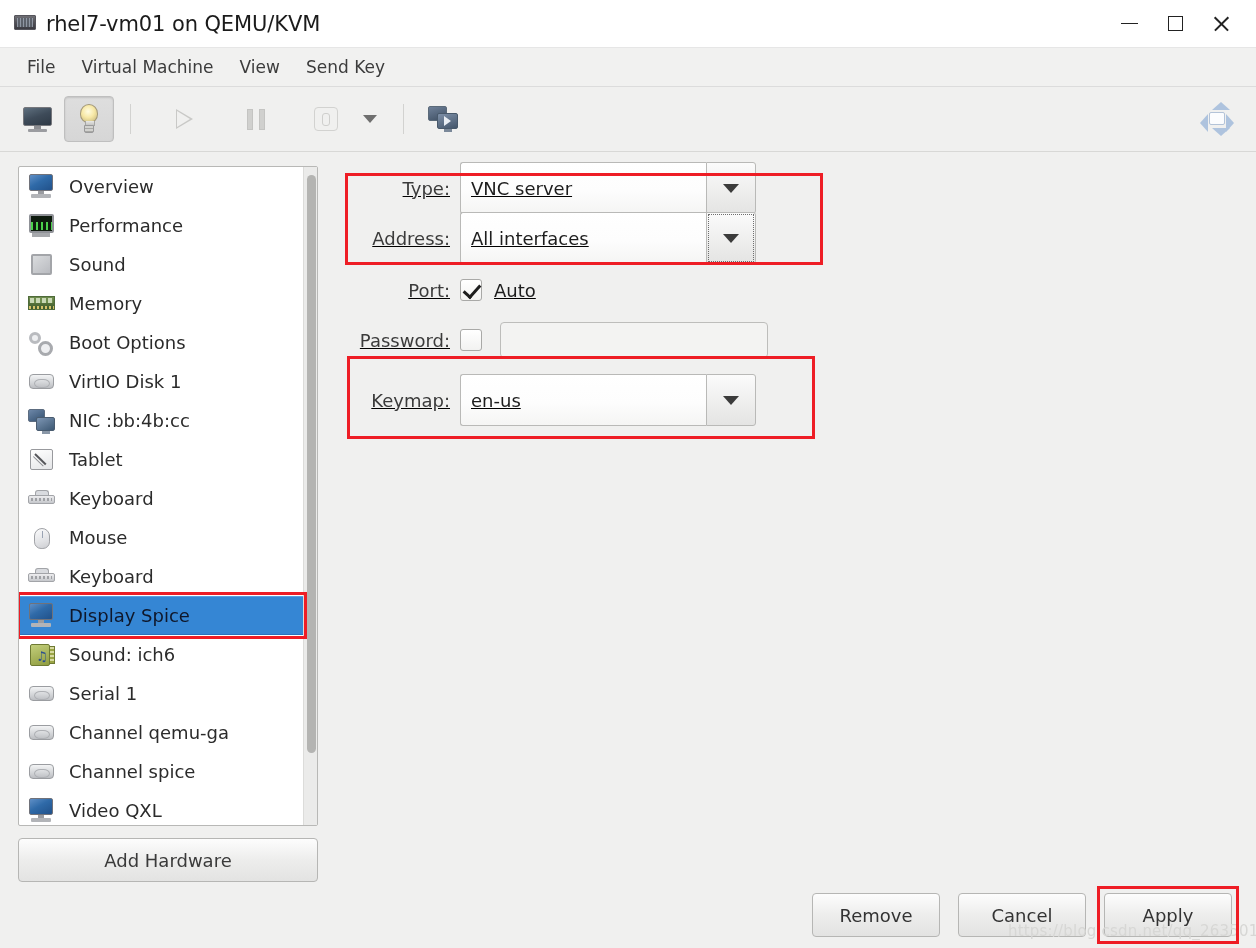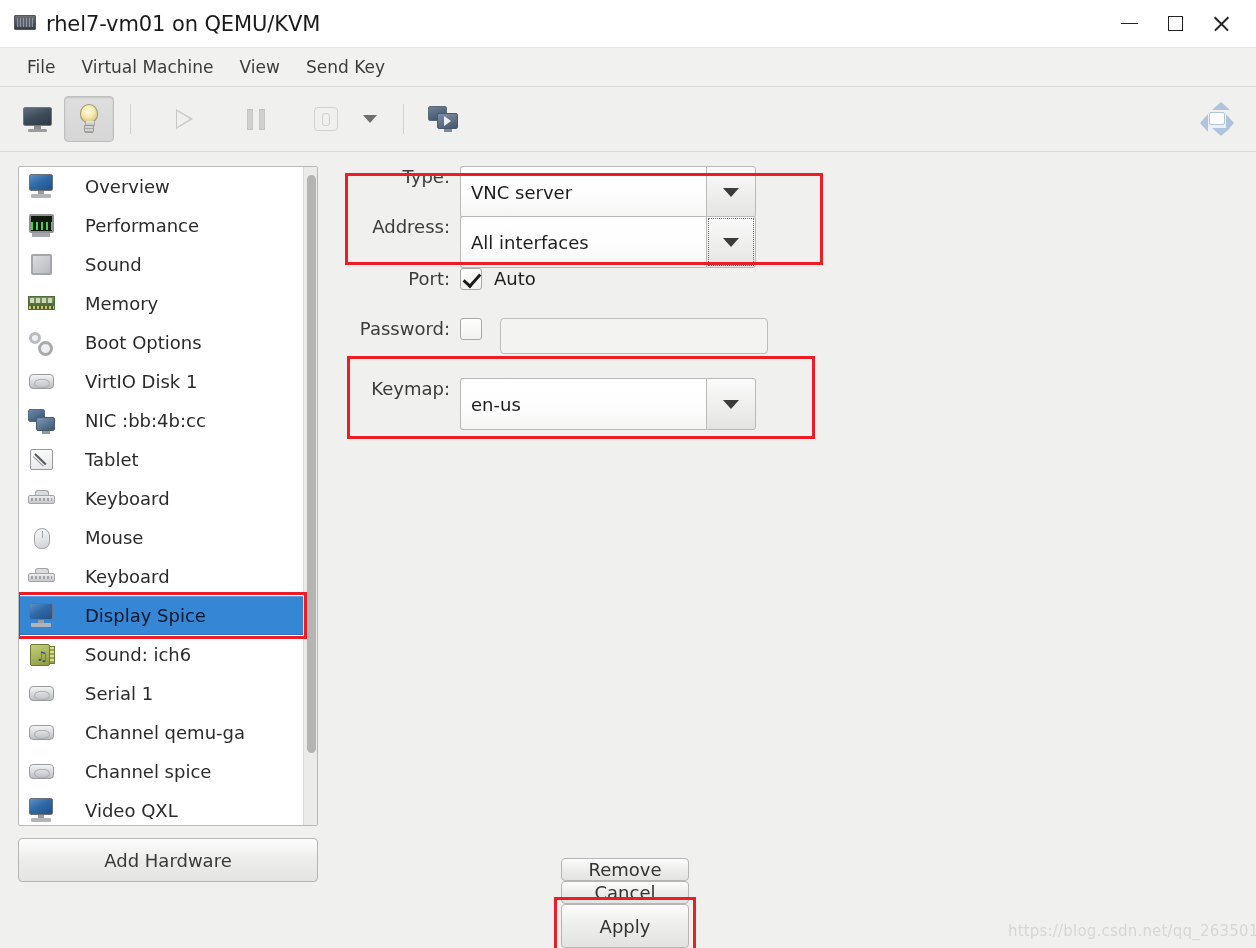--- a/index.html
+++ b/index.html
@@ -245,21 +245,21 @@
     overflow: hidden;
   }
   .hw-item {
     height: 39px;
     display: flex; align-items: center;
     padding-left: 8px;
     cursor: default;
     box-sizing: border-box;
   }
   .hw-item .lbl {
-    font-size: 18px; color: #2b2b2b; margin-left: 28px;
+    font-size: 18px; color: #2b2b2b; margin-left: 12px;
     white-space: nowrap;
   }
   .hw-item.selected {
     background: #3586d4;
     border-top: 1px solid #5b9fe0;
     border-bottom: 1px solid #2a72bb;
   }
   .hw-item.selected .lbl { color: #0f172a; }
   .hw-icon { width: 30px; height: 28px; position: relative; flex: none; }
 
@@ -289,23 +289,24 @@
     margin-left: 22px; margin-right: 16px;
     position: relative;
     display: flex; flex-direction: column;
   }
   .panel-title {
     font-size: 19px; font-weight: bold; color: #1d1d1d;
     margin: 7px 0 12px 6px;
   }
   .form { position: relative; }
   .frow {
-    display: flex; 
+    display: flex; align-items: center;
     height: 44px;
     position: relative;
+    text-decoration: underline;
   }
   .frow .flabel {
     width: 120px; text-align: right; font-size: 18px; color: #3b3b3b;
     padding-right: 10px; box-sizing: border-box;
   }
   
   .combo {
     width: 296px; height: 52px;
     display: flex; align-items: stretch;
     position: relative;
@@ -381,21 +382,20 @@
     z-index: 30;
   }
 
   
   .bottombar {
     height: 66px; min-height: 66px;
     display: flex; align-items: center; justify-content: flex-end;
     padding-right: 24px;
     position: relative;
     background: #f0f0ef;
-    flex-direction: column;
   }
   .dlg-btn {
     width: 128px; height: 44px;
     margin-left: 18px;
     border: 1px solid #b6b6b4; border-radius: 4px;
     background: linear-gradient(180deg,#fdfdfd 0%, #ededec 50%, #e3e3e2 100%);
     display: flex; align-items: center; justify-content: center;
     font-size: 18px; color: #333;
     cursor: default;
     box-sizing: border-box;

